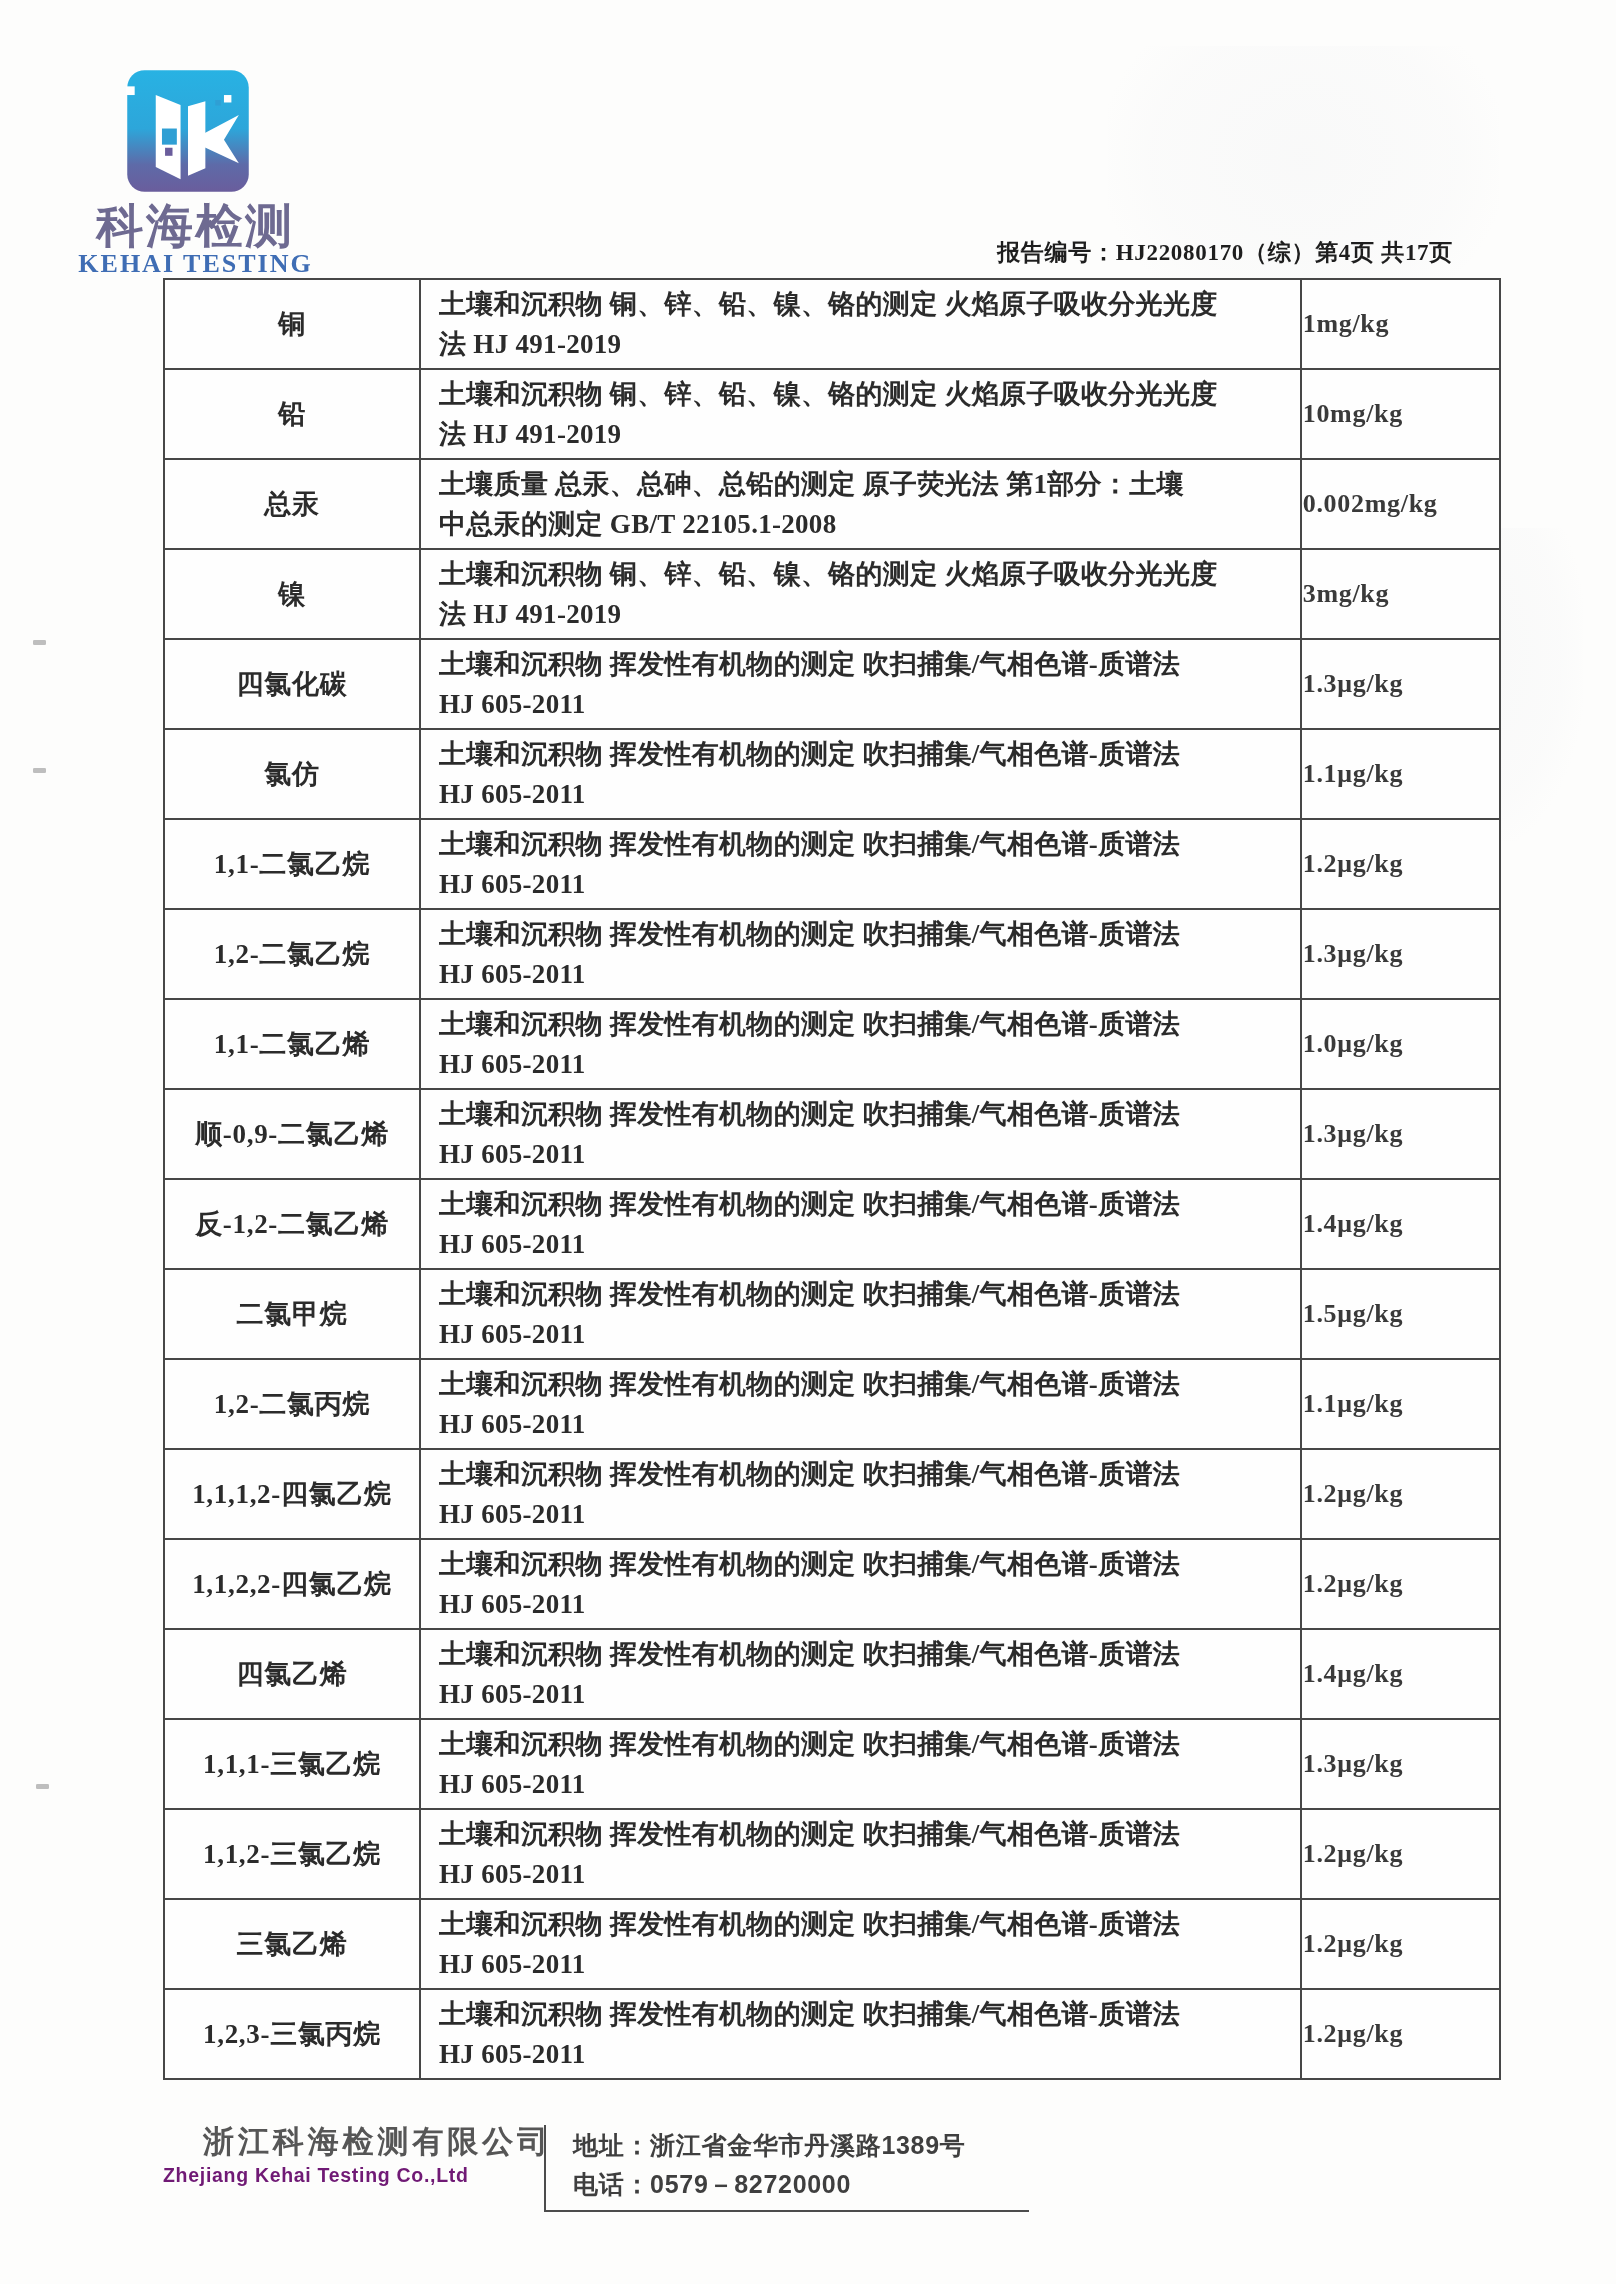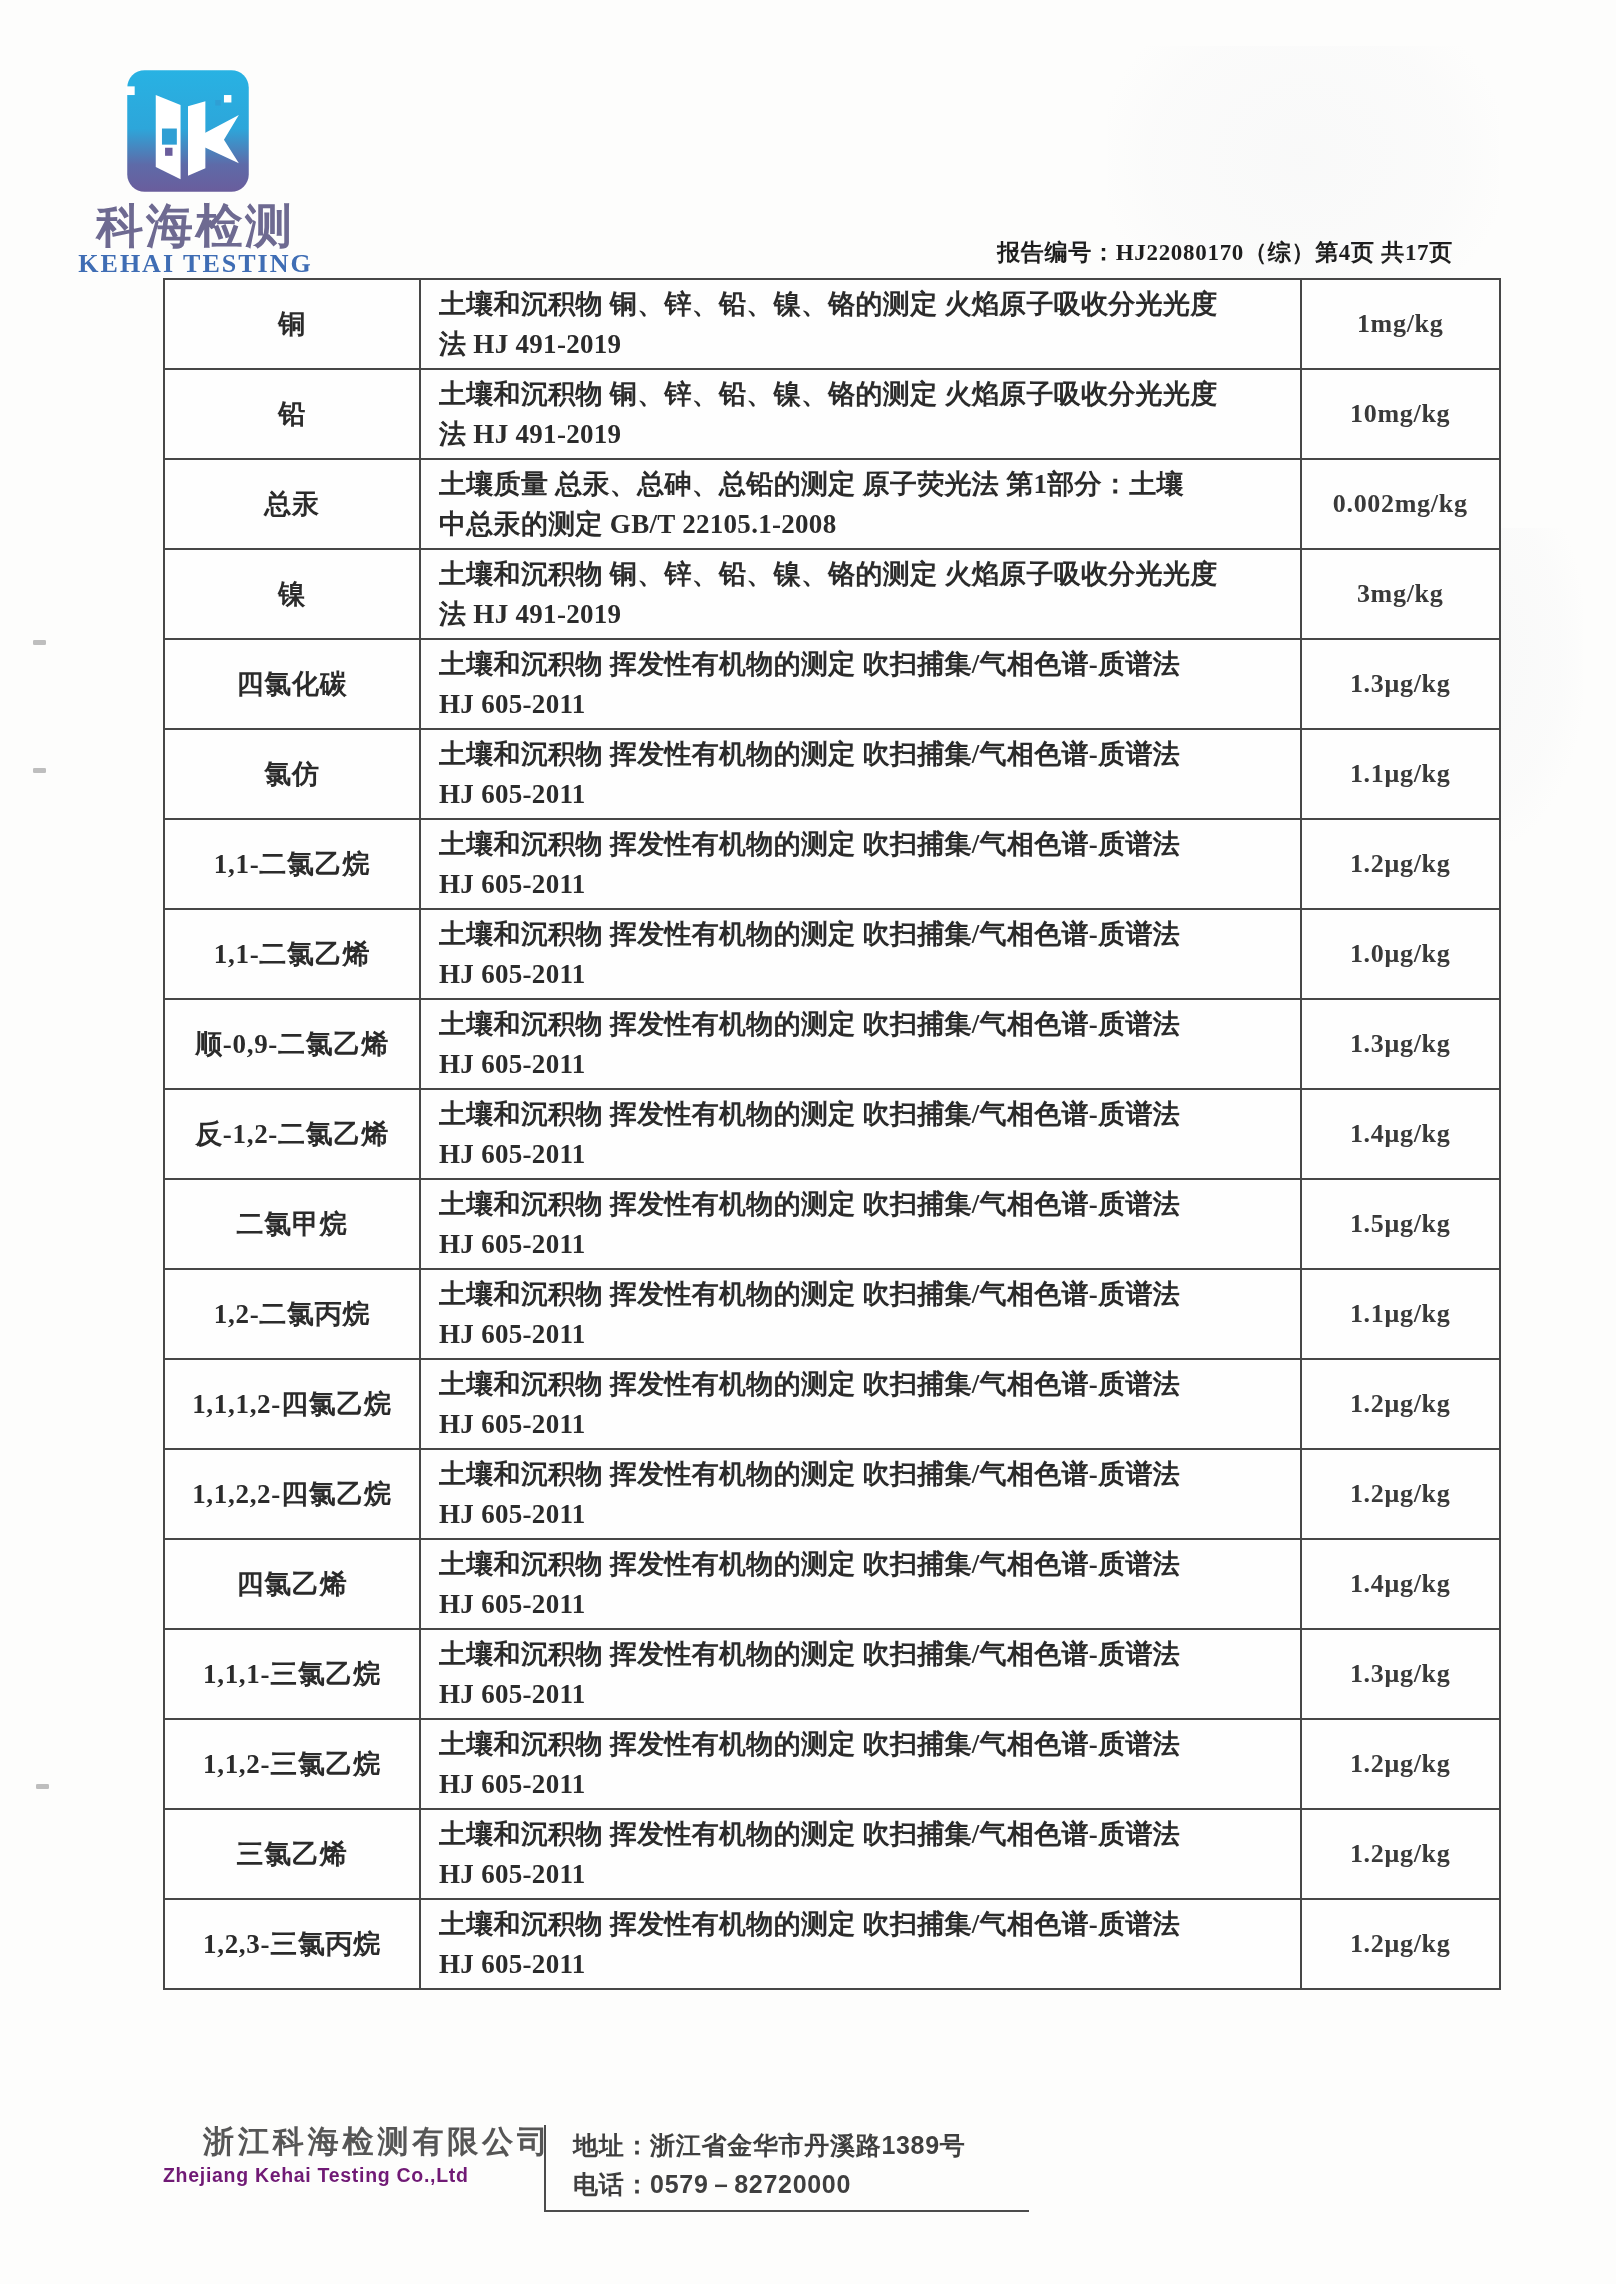--- a/index.html
+++ b/index.html
@@ -50,21 +50,21 @@
   }
   table.main td{
     border:2px solid #474747;height:86px;vertical-align:middle;
     background:#fefefe;
   }
   td.c1{width:252px;text-align:center;font-size:27px;font-weight:bold;
         letter-spacing:0.7px;color:#2b2b2b;}
   td.c2{width:849px;font-size:27px;font-weight:bold;line-height:40px;
         padding:0 11.7px 0 18px;white-space:pre-line;color:#2b2b2b;
         letter-spacing:0.3px;}
-  td.c3{width:195px;text-align:center;font-size:26px;font-weight:bold;
+  td.c3{width:195px;font-size:26px;font-weight:bold;
         color:#3a3a3a;letter-spacing:0.7px;}
 
   
   .footer{position:absolute;left:163px;top:2122px;width:1297px;}
   .company-cn{
     font-family:"Liberation Sans","DejaVu Sans",sans-serif;
     font-size:31px;font-weight:bold;letter-spacing:3.9px;color:#565656;
     line-height:40px;
     margin-left:40px;
   }
@@ -160,20 +160,26 @@
 HJ 605-2011</td>
       <td class="c3">1.1μg/kg</td>
     </tr>
           <tr>
       <td class="c1">1,1-二氯乙烷</td>
       <td class="c2">土壤和沉积物 挥发性有机物的测定 吹扫捕集/气相色谱-质谱法
 HJ 605-2011</td>
       <td class="c3">1.2μg/kg</td>
     </tr>
           <tr>
+      <td class="c1">1,2-二氯乙烷</td>
+      <td class="c2">土壤和沉积物 挥发性有机物的测定 吹扫捕集/气相色谱-质谱法
+HJ 605-2011</td>
+      <td class="c3">1.3μg/kg</td>
+    </tr>
+          <tr>
       <td class="c1">1,1-二氯乙烯</td>
       <td class="c2">土壤和沉积物 挥发性有机物的测定 吹扫捕集/气相色谱-质谱法
 HJ 605-2011</td>
       <td class="c3">1.0μg/kg</td>
     </tr>
           <tr>
       <td class="c1">顺-0,9-二氯乙烯</td>
       <td class="c2">土壤和沉积物 挥发性有机物的测定 吹扫捕集/气相色谱-质谱法
 HJ 605-2011</td>
       <td class="c3">1.3μg/kg</td>

